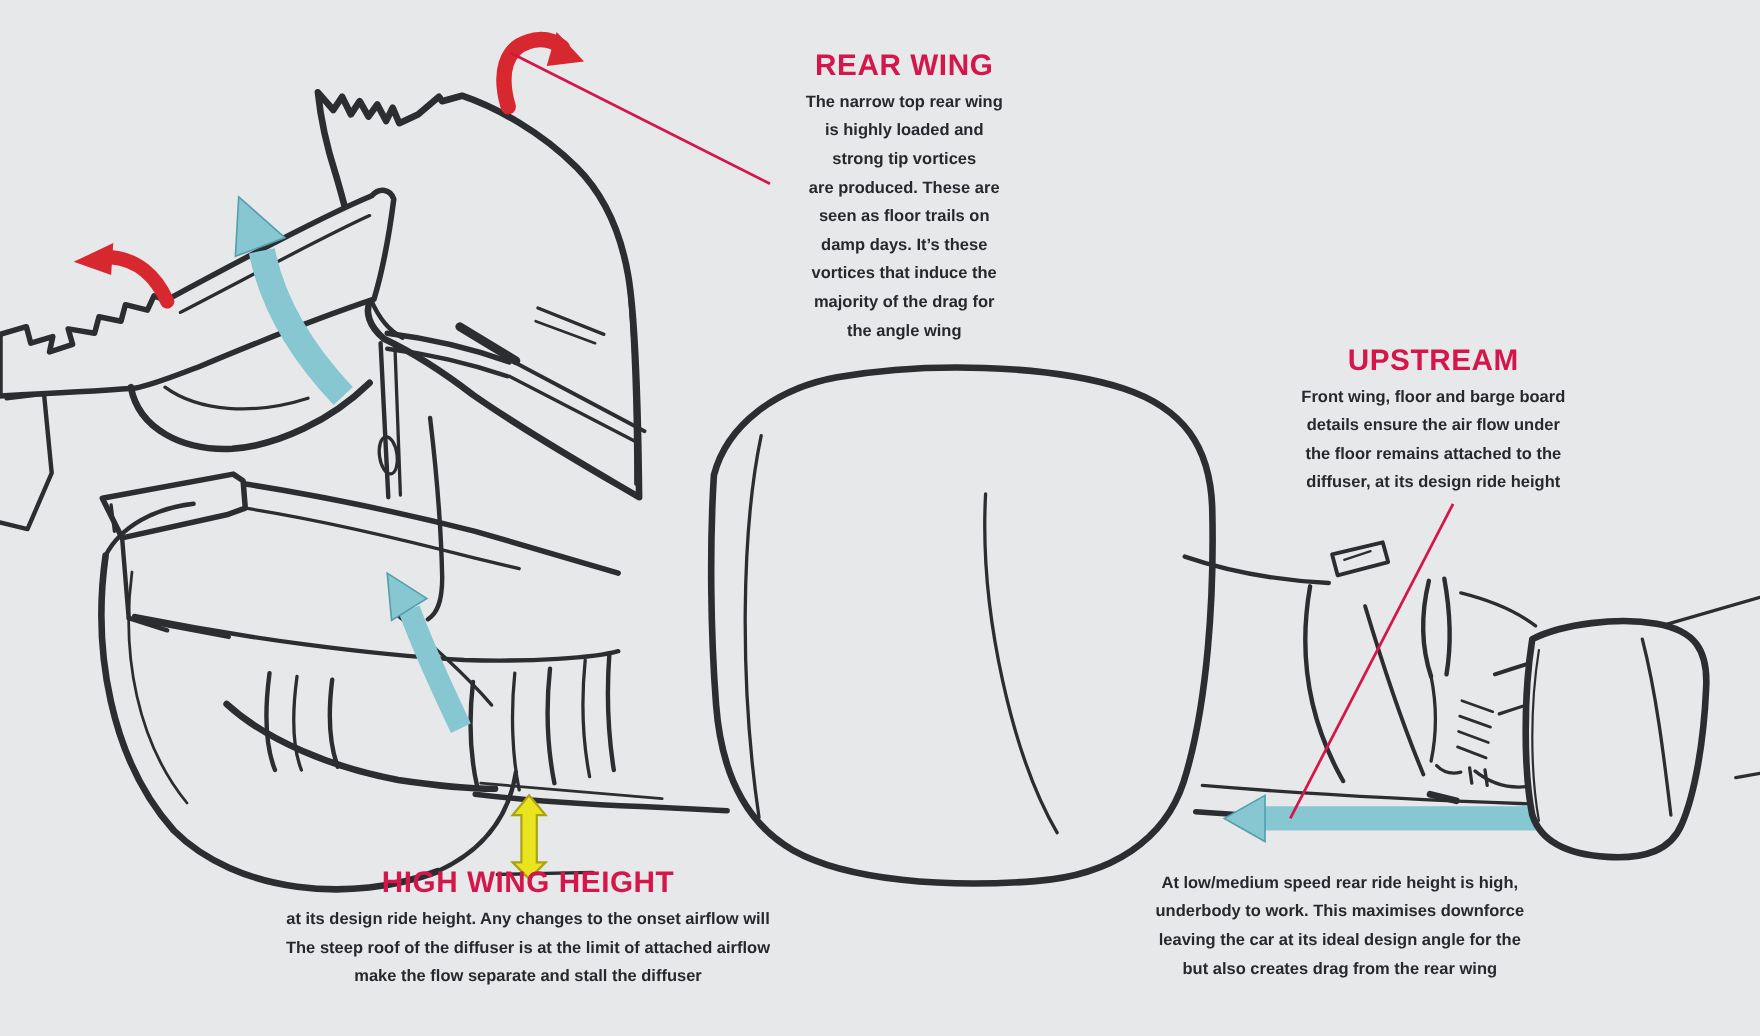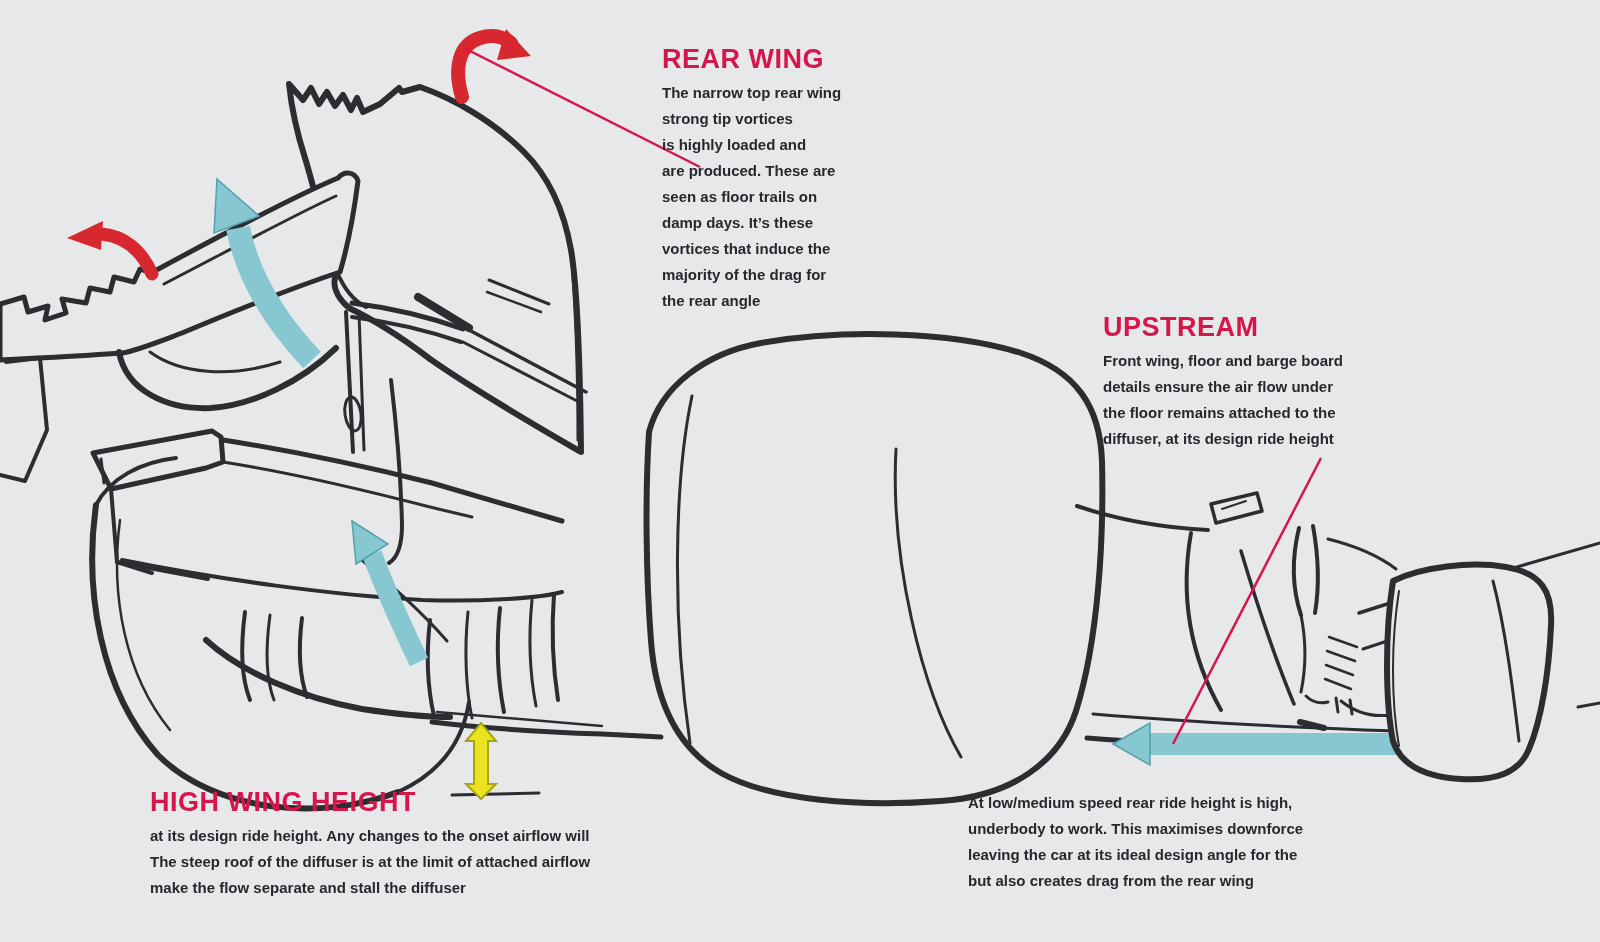--- a/index.html
+++ b/index.html
@@ -11,21 +11,21 @@
          font-family:"Liberation Sans","DejaVu Sans",sans-serif;}
   #sketch{position:absolute;left:0;top:0;}
   .ink path,.ink ellipse{stroke:var(--ink);fill:none;}
   .bgfill{fill:var(--bg) !important;}
   .tealStroke{stroke:var(--teal);}
   .tealFill{fill:var(--teal);stroke:var(--teal-edge);stroke-width:1.5;}
   .redStroke{stroke:var(--red);}
   .redFill{fill:var(--red);}
   .yellowFill{fill:var(--yellow);stroke:var(--yellow-edge);stroke-width:2;}
   .crimsonStroke{stroke:var(--crimson);}
-  .note{position:absolute;}
+  .note{position:absolute;text-align:center;}
   .note-title{font-size:27px;font-weight:bold;color:var(--crimson);letter-spacing:.5px;margin-bottom:5px;}
   .note-line{font-size:15px;line-height:26px;font-weight:bold;color:var(--text);}
 </style>
 </head>
 <body>
 
 <div id="stage">
 
   <svg id="sketch" width="1600" height="942" viewBox="0 0 1600 942">
 
@@ -145,28 +145,28 @@
       <polygon class="yellowFill" points="481,723 496,741 488,741 488,784 496,784 481,799 466,784 474,784 474,741 466,741"></polygon>
     </g>
 
     <path class="crimsonStroke" fill="none" stroke-width="2.5" d="M464,48 L700,167"></path>
     <path class="crimsonStroke" fill="none" stroke-width="2.5" d="M1321,458 L1173,744"></path>
   </svg>
 
   <div class="note" style="left:662px;top:44px;width:320px;">
     <div class="note-title">REAR WING</div>
     <div class="note-line">The narrow top rear wing</div>
+    <div class="note-line">is highly loaded and</div>
     <div class="note-line">strong tip vortices</div>
-    <div class="note-line">is highly loaded and</div>
     <div class="note-line">are produced. These are</div>
     <div class="note-line">seen as floor trails on</div>
     <div class="note-line">damp days. It’s these</div>
     <div class="note-line">vortices that induce the</div>
     <div class="note-line">majority of the drag for</div>
-    <div class="note-line">the rear angle</div>
+    <div class="note-line">the angle wing</div>
   </div>
 
   <div class="note" style="left:1103px;top:312px;width:400px;">
     <div class="note-title">UPSTREAM</div>
     <div class="note-line">Front wing, floor and barge board</div>
     <div class="note-line">details ensure the air flow under</div>
     <div class="note-line">the floor remains attached to the</div>
     <div class="note-line">diffuser, at its design ride height</div>
   </div>
 

